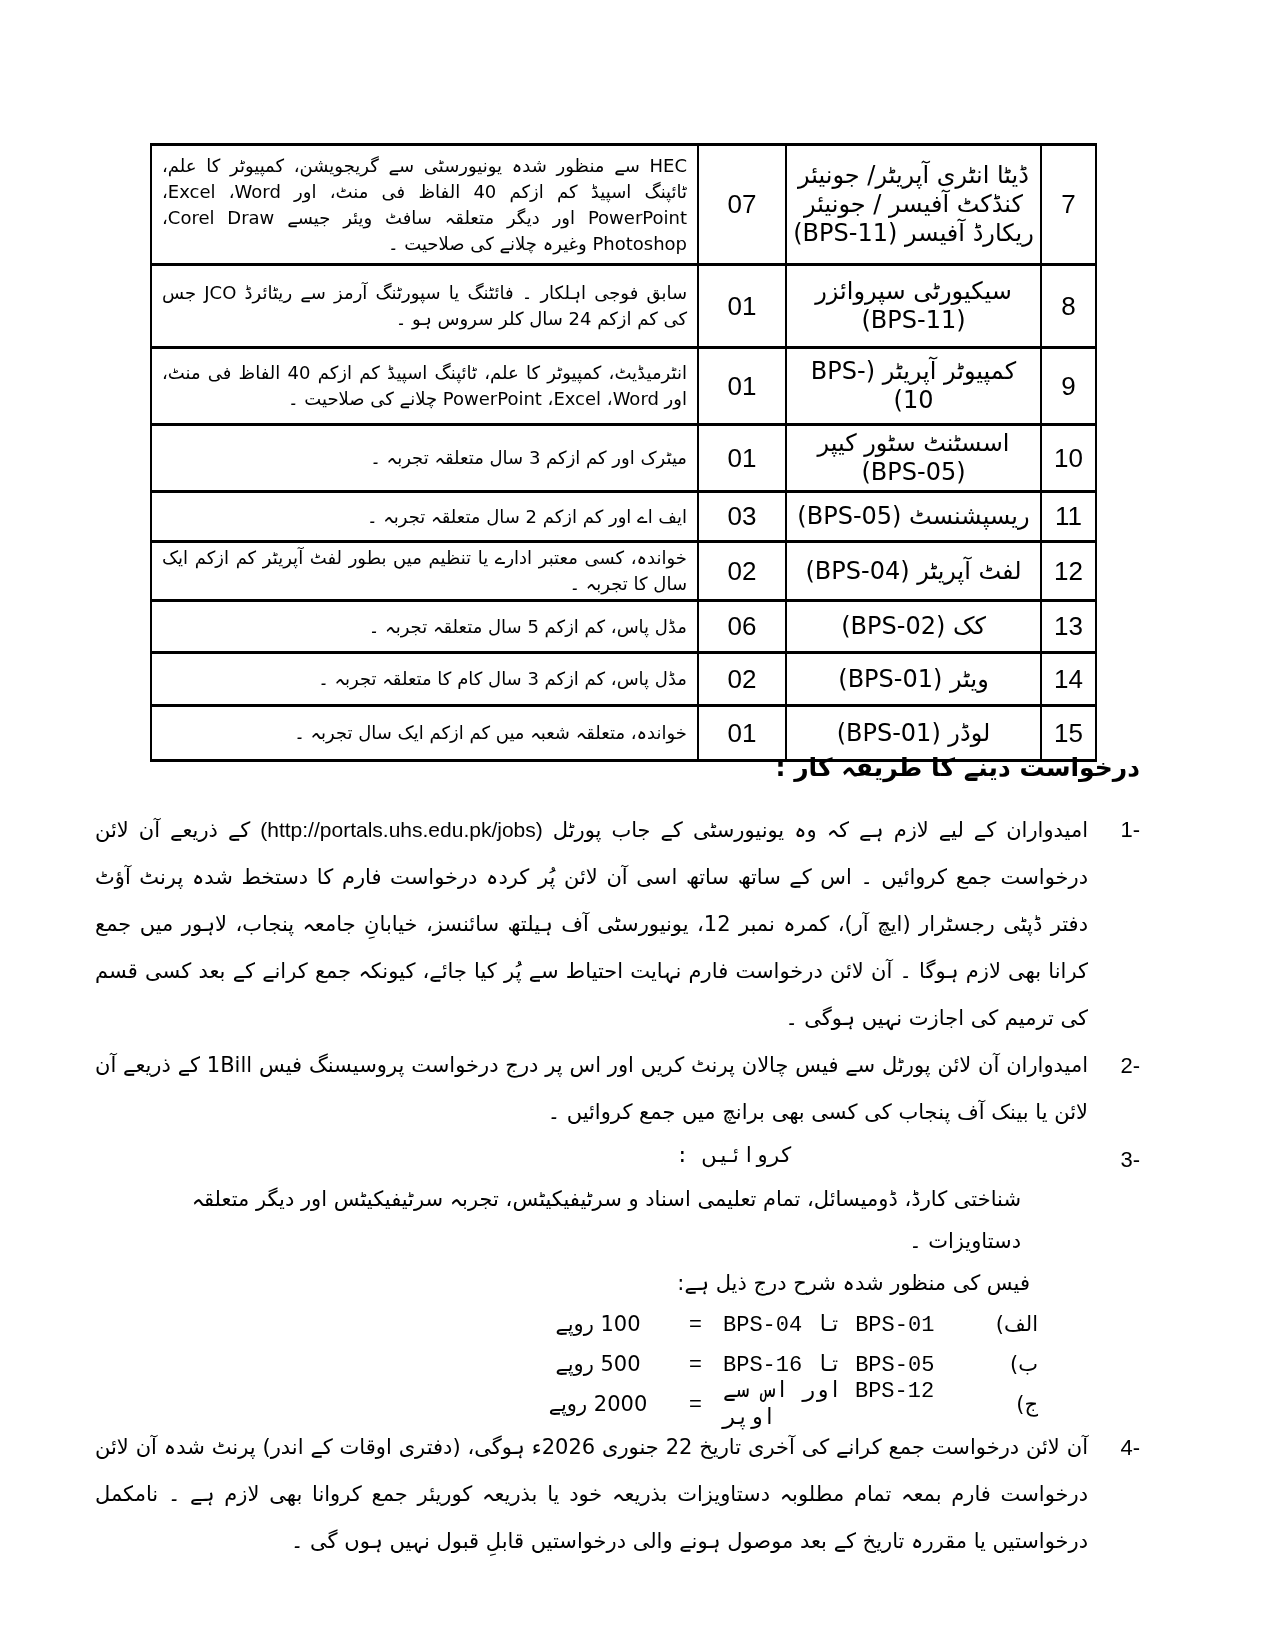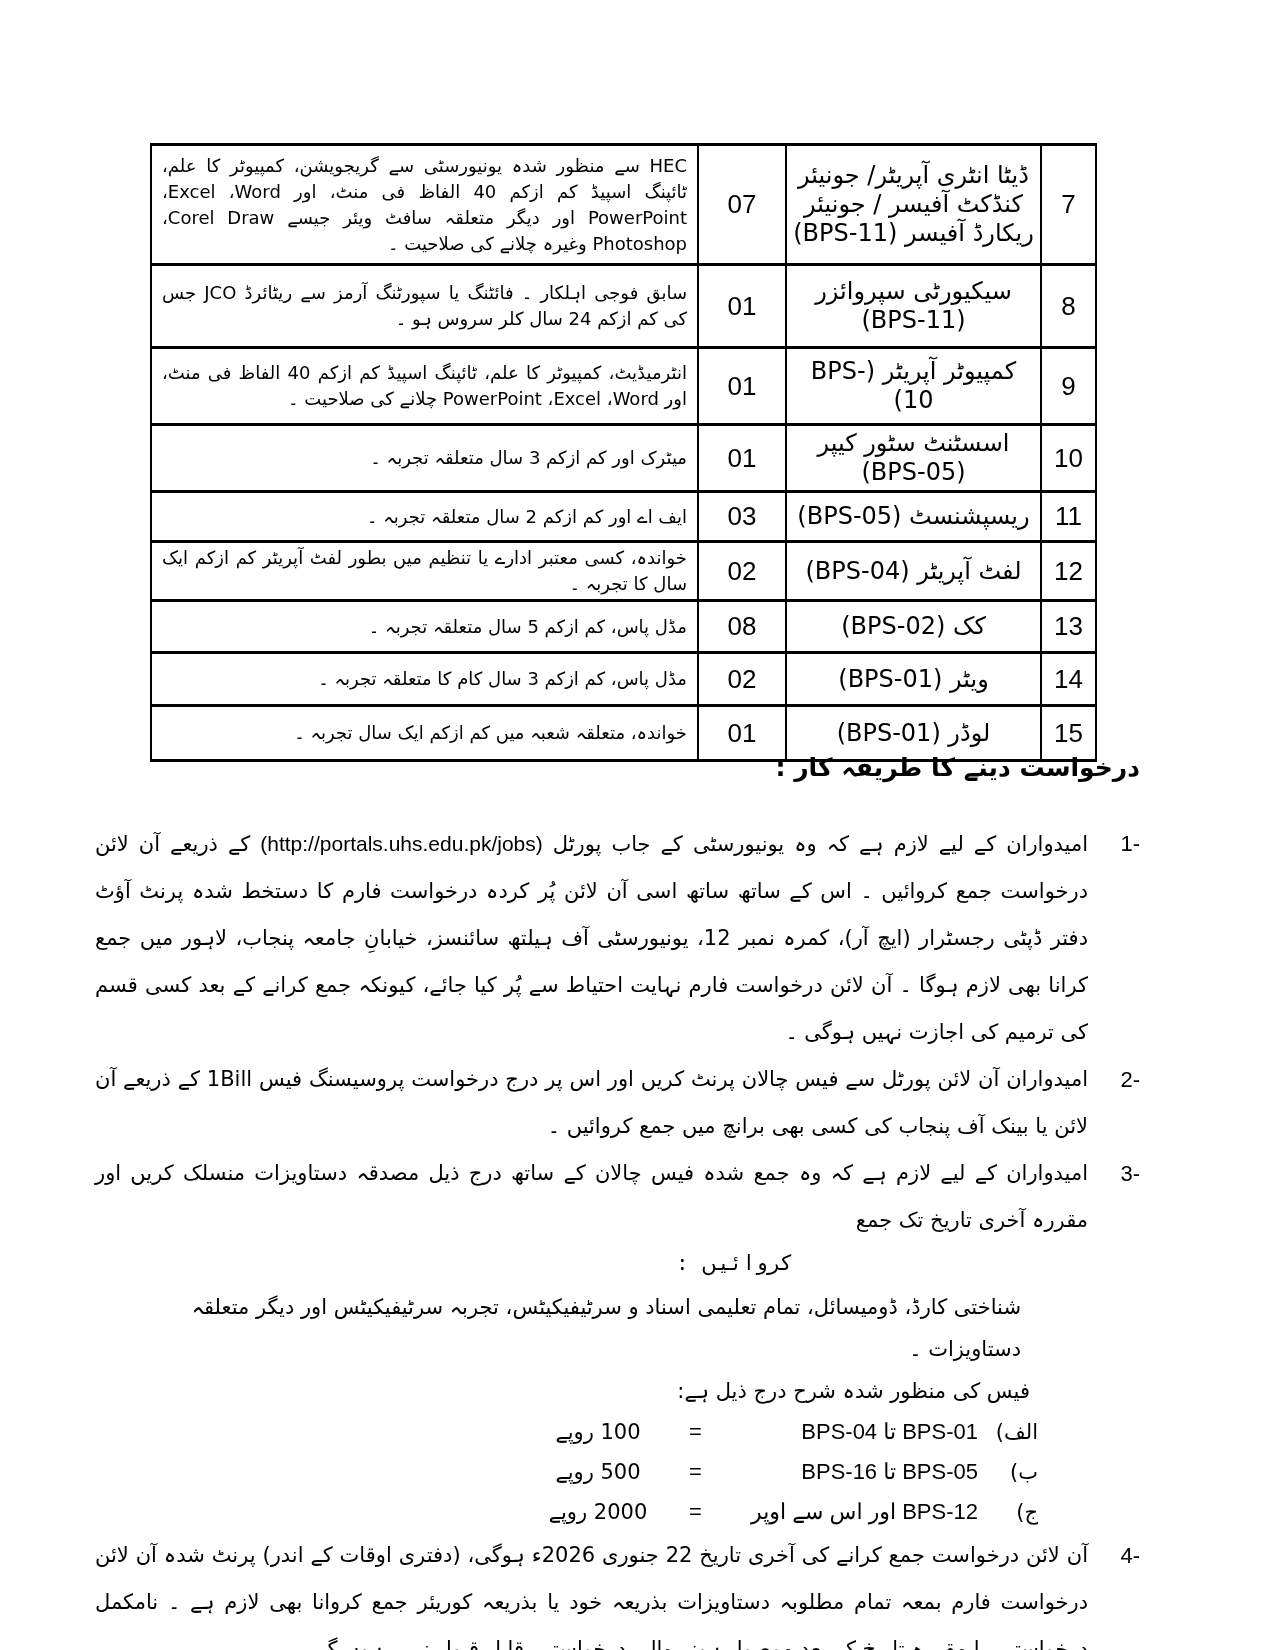--- a/index.html
+++ b/index.html
@@ -27,40 +27,40 @@
   td.req-cell {
     font-size:18px; line-height:26px; padding:2px 10px; text-align:justify;
     direction:rtl;
   }
   
   .procedure {
     position:absolute; top:748px; left:95px; width:1045px; direction:rtl;
   }
   .proc-heading {
     text-align:right; font-weight:bold; font-size:25px; line-height:40px;
-    margin-bottom:32px;
+    margin-bottom:18px;
   }
   .list-item { position:relative; padding-right:52px; }
   .item-num {
     position:absolute; right:0; top:0; direction:ltr;
     font-family:"Liberation Sans", sans-serif; font-size:22px; line-height:47px;
   }
   .item-text {
     font-size:21px; line-height:47px; text-align:justify; direction:rtl;
   }
   .sub-line  { font-size:21px; line-height:42px; text-align:right; }
   .sub-wrap  { margin-right:295px;font-family:Liberation Mono, monospace; }
   .sub-docs  { margin-right:67px; }
   .sub-feeintro { margin-right:58px; }
   .fee-row {
     display:flex; direction:rtl; align-items:center;
     margin-right:50px; height:40px; font-size:21px;
   }
   .fee-label  { width:60px; text-align:right; }
-  .fee-range  { width:255px; text-align:right; font-family:Liberation Sans, sans-serif; font-size:22px; }
+  .fee-range  { width:255px; text-align:left; font-family:Liberation Mono, monospace; font-size:22px; }
   .fee-eq     { width:55px; text-align:center; font-family:"Liberation Sans", sans-serif; font-size:22px; }
   .fee-amount { width:140px; text-align:center; }
   .latin { font-family:"Liberation Sans", sans-serif; }
 </style>
 </head>
 <body>
 
 <div class="page">
 
   <table class="vacancy">
@@ -103,21 +103,21 @@
       </tr>
       <tr style="height:53px">
         <td class="no-cell">12</td>
         <td class="title-cell">لفٹ آپریٹر (BPS-04)</td>
         <td class="count-cell">02</td>
         <td class="req-cell">خواندہ، کسی معتبر ادارے یا تنظیم میں بطور لفٹ آپریٹر کم ازکم ایک سال کا تجربہ ۔</td>
       </tr>
       <tr style="height:52px">
         <td class="no-cell">13</td>
         <td class="title-cell">کک (BPS-02)</td>
-        <td class="count-cell">08</td>
+        <td class="count-cell">06</td>
         <td class="req-cell">مڈل پاس، کم ازکم 5 سال متعلقہ تجربہ ۔</td>
       </tr>
       <tr style="height:53px">
         <td class="no-cell">14</td>
         <td class="title-cell">ویٹر (BPS-01)</td>
         <td class="count-cell">02</td>
         <td class="req-cell">مڈل پاس، کم ازکم 3 سال کام کا متعلقہ تجربہ ۔</td>
       </tr>
       <tr style="height:55px">
         <td class="no-cell">15</td>
@@ -137,21 +137,20 @@
       <div class="item-text"><span>امیدواران کے لیے لازم ہے کہ وہ یونیورسٹی کے جاب پورٹل </span><span class="latin">(http://portals.uhs.edu.pk/jobs)</span><span> کے ذریعے آن لائن درخواست جمع کروائیں ۔ اس کے ساتھ ساتھ اسی آن لائن پُر کردہ درخواست فارم کا دستخط شدہ پرنٹ آؤٹ دفتر ڈپٹی رجسٹرار (ایچ آر)، کمرہ نمبر 12، یونیورسٹی آف ہیلتھ سائنسز، خیابانِ جامعہ پنجاب، لاہور میں جمع کرانا بھی لازم ہوگا ۔ آن لائن درخواست فارم نہایت احتیاط سے پُر کیا جائے، کیونکہ جمع کرانے کے بعد کسی قسم کی ترمیم کی اجازت نہیں ہوگی ۔</span></div>
     </div>
 
     <div class="list-item">
       <span class="item-num">2-</span>
       <div class="item-text">امیدواران آن لائن پورٹل سے فیس چالان پرنٹ کریں اور اس پر درج درخواست پروسیسنگ فیس 1Bill کے ذریعے آن لائن یا بینک آف پنجاب کی کسی بھی برانچ میں جمع کروائیں ۔</div>
     </div>
 
     <div class="list-item">
       <span class="item-num">3-</span>
-      <div class="item-text">امیدواران کے لیے لازم ہے کہ وہ جمع شدہ فیس چالان کے ساتھ درج ذیل مصدقہ دستاویزات منسلک کریں اور مقررہ آخری تاریخ تک جمع</div>
       <div class="sub-line sub-wrap">کروائیں :</div>
       <div class="sub-line sub-docs">شناختی کارڈ، ڈومیسائل، تمام تعلیمی اسناد و سرٹیفیکیٹس، تجربہ سرٹیفیکیٹس اور دیگر متعلقہ دستاویزات ۔</div>
       <div class="sub-line sub-feeintro">فیس کی منظور شدہ شرح درج ذیل ہے:</div>
 
       <div class="fee-row">
         <span class="fee-label">الف)</span>
         <span class="fee-range">BPS-01 تا BPS-04</span>
         <span class="fee-eq">=</span>
         <span class="fee-amount">100 روپے</span>
       </div>

